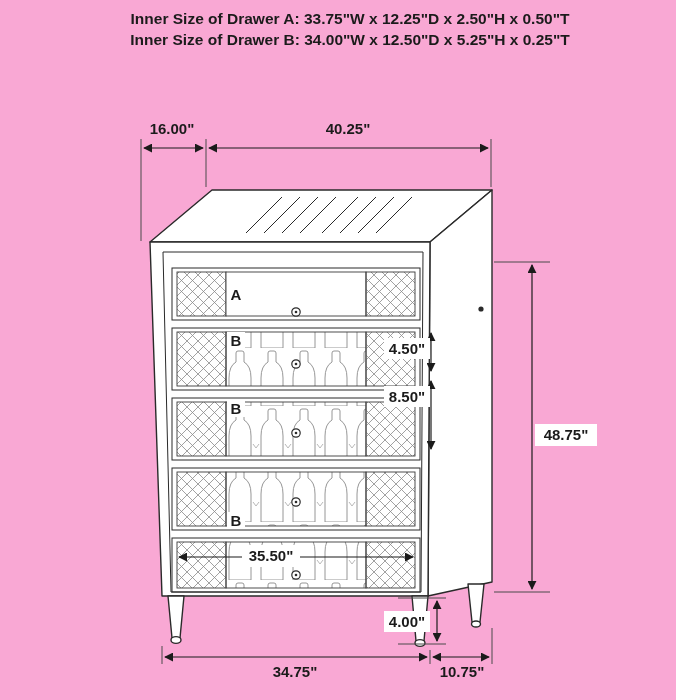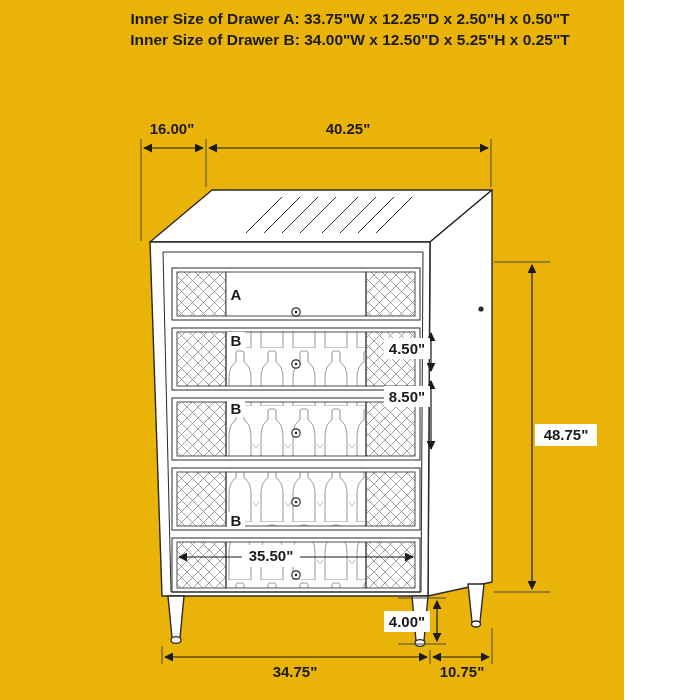--- a/index.html
+++ b/index.html
@@ -1,17 +1,17 @@
 <!DOCTYPE html>
 <html><head>
 <meta charset="utf-8">
 <style>
   html,body{margin:0;padding:0;background:#ffffff;}
   .canvas{
-    width:624px;height:700px;background:#eab308;position:relative;overflow:hidden;
+    width:676px;height:700px;background:#f9a8d4;position:relative;overflow:hidden;
     font-family:"Liberation Sans", sans-serif;
   }
   svg text{
     font-family:"Liberation Sans", sans-serif;
     font-weight:bold;
     fill:#1b1b1b;
   }
   .title-text{font-size:15.5px;}
   .dim-text{font-size:15px;}
   .red-text{font-size:15px;}

